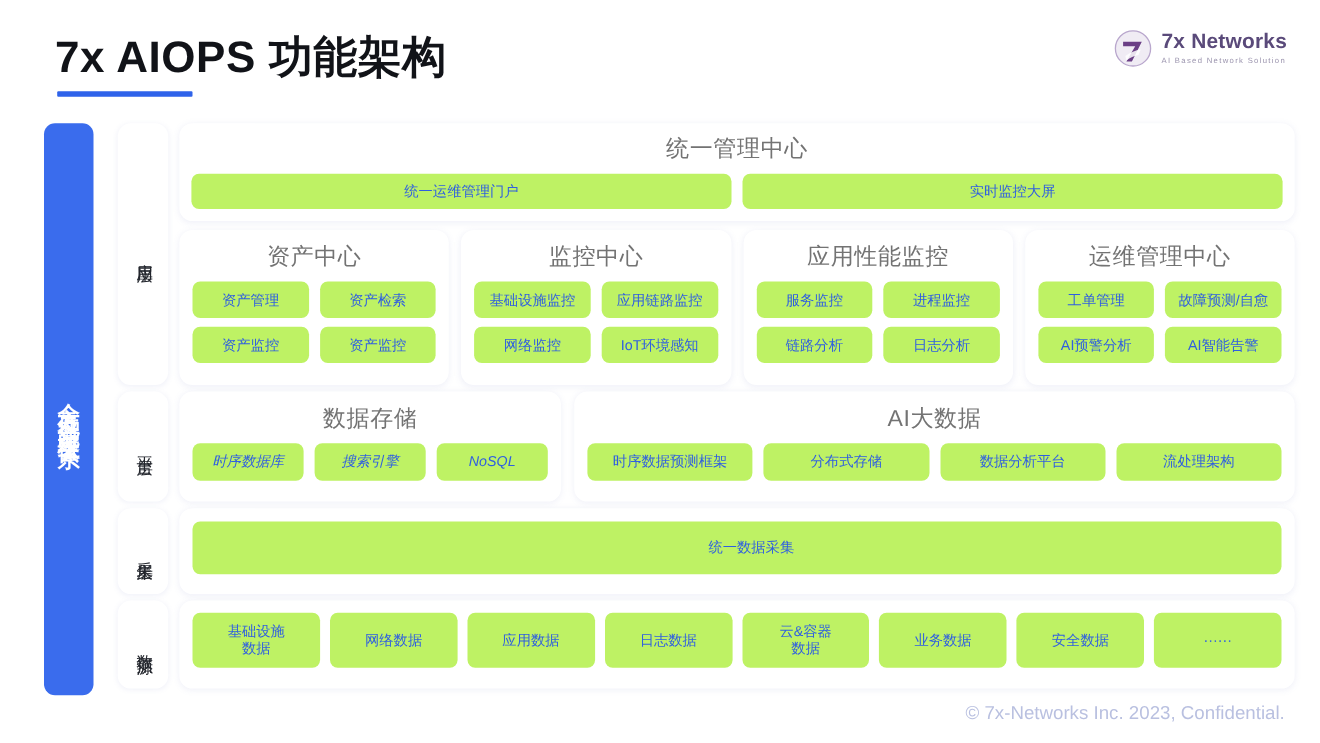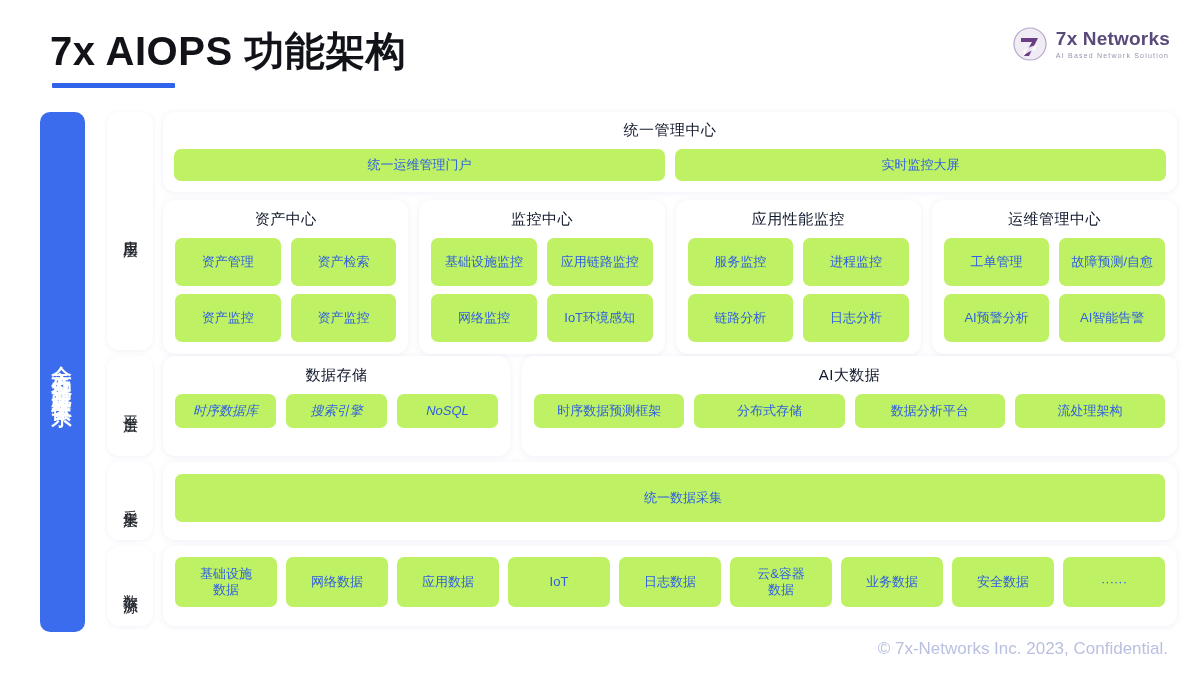--- a/index.html
+++ b/index.html
@@ -58,42 +58,42 @@
 
   .row-body { flex: 1 1 auto; display: flex; gap: 12px; }
 
   .card {
     background: #ffffff; border-radius: 12px;
     box-shadow: 0 1px 6px rgba(120,130,200,.12);
     padding: 10px 12px 12px;
     display: flex; flex-direction: column;
   }
   .card-title {
-    text-align: center; font-size: 15px; color: #0f172a; font-weight: 500;
+    text-align: center; font-size: 21px; color: #737373; font-weight: 500;
     margin-bottom: 9px; letter-spacing: .5px;
   }
   .chip-grid { display: flex; flex-wrap: wrap; gap: 8px 10px; }
   .chip {
     background: #bef264; border-radius: 7px;
     color: #2f5fe0; font-size: 13px;
     display: flex; align-items: center; justify-content: center;
     text-align: center; line-height: 1.2;
     padding: 7px 6px;
   }
   .chip.two-line { white-space: pre-line; }
 
   
   .row-app { align-items: stretch; }
   .app-stack { flex: 1 1 auto; display: flex; flex-direction: column; gap: 8px; }
   .umc-card { padding: 9px 11px 11px; }
   .umc-row { display: flex; gap: 10px; }
   .umc-row .chip { flex: 1 1 0; height: 32px; font-size: 13px; }
   .app-cards { display: flex; gap: 11px; }
   .app-cards .card { flex: 1 1 0; }
-  .app-cards .chip-grid .chip { flex: 0 0 calc(50% - 5px); height: 48px; }
+  .app-cards .chip-grid .chip { flex: 0 0 calc(50% - 5px); height: 33px; }
 
   
   .plat-row .card-store { flex: 0 0 347px; }
   .plat-row .card-ai { flex: 1 1 auto; }
   .plat-row .chip { flex: 1 1 0; height: 34px; }
 
   
   .collect-card { flex: 1 1 auto; padding: 12px; }
   .collect-card .chip { width: 100%; height: 48px; font-size: 13px; padding-left: 32px; }
 
@@ -245,21 +245,20 @@
         <div class="layer-tag">
           <span>数据源</span>
         </div>
         <div class="row-body">
           <div class="card src-card">
             <div class="chip-grid">
               <div class="chip two-line">基础设施
 数据</div>
               <div class="chip">网络数据</div>
               <div class="chip">应用数据</div>
-              <div class="chip">IoT</div>
               <div class="chip">日志数据</div>
               <div class="chip two-line">云&amp;容器
 数据</div>
               <div class="chip">业务数据</div>
               <div class="chip">安全数据</div>
               <div class="chip">······</div>
             </div>
           </div>
         </div>
       </div>

